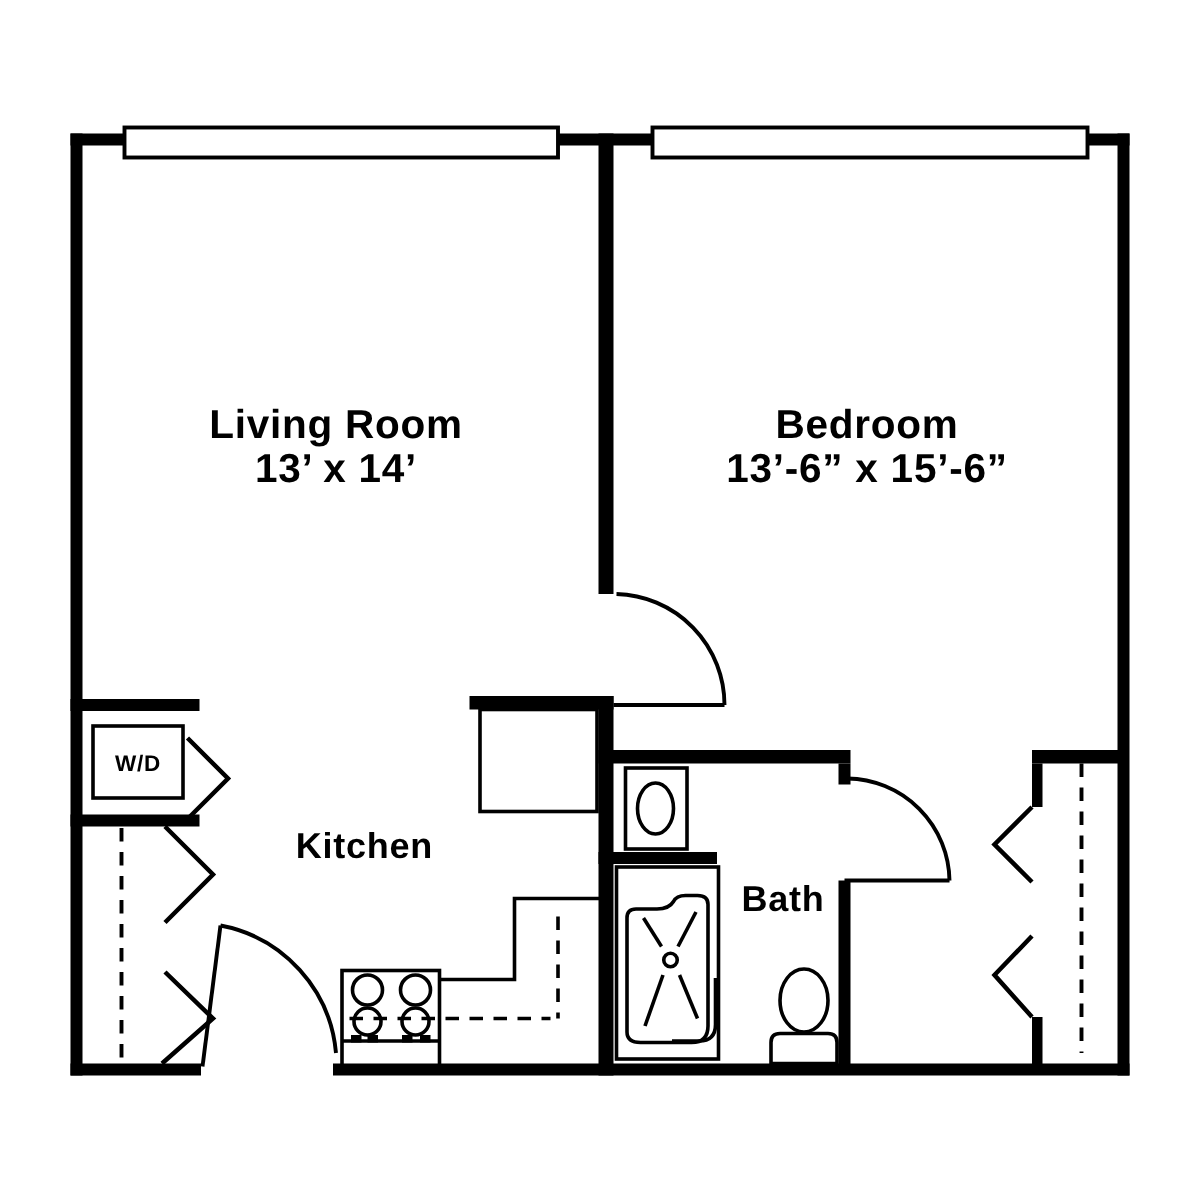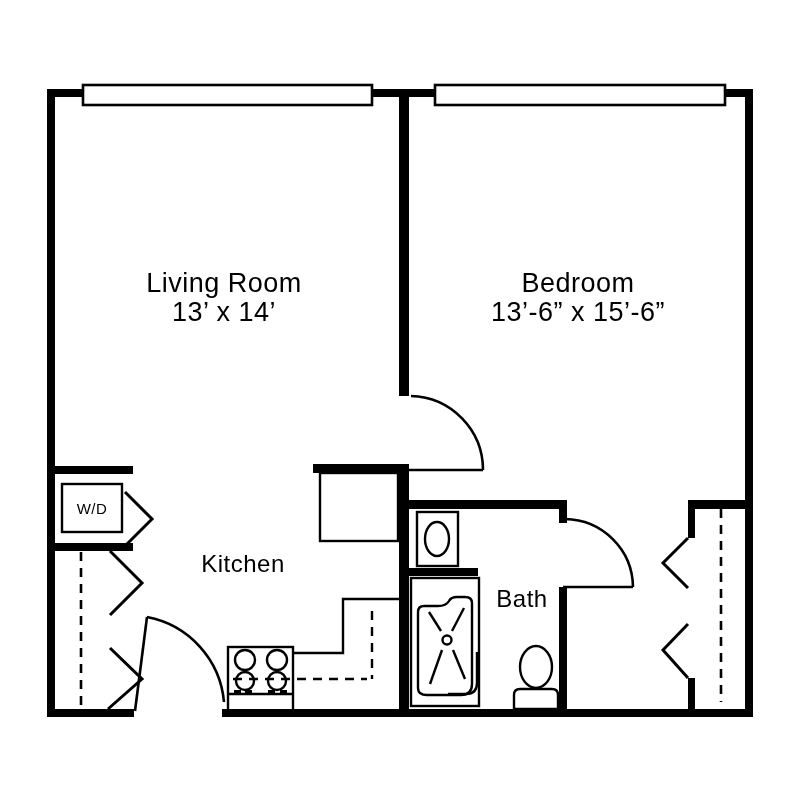--- a/index.html
+++ b/index.html
@@ -1,21 +1,21 @@
 <!DOCTYPE html>
 <html><head>
 <meta charset="utf-8">
 <style>
   html,body{margin:0;padding:0;}
   body{
     width:800px;height:800px;
     background:var(--bg,#ffffff);
     font-family:"Liberation Sans", sans-serif;
   }
-  .plan-wrap{position:relative;width:800px;height:672px;background:var(--bg,#ffffff);}
+  .plan-wrap{position:relative;width:800px;height:672px;background:var(--bg,#ffffff);font-weight:bold;}
   svg{display:block;}
   .wall{fill:var(--ink,#000000);stroke:none;}
   .thin{stroke:var(--ink,#000000);stroke-width:2.4;fill:none;}
   .thin-fill{stroke:var(--ink,#000000);stroke-width:2.4;fill:#ffffff;}
   .door{stroke:var(--ink,#000000);stroke-width:2.6;fill:none;}
   .chev{stroke:var(--ink,#000000);stroke-width:3;fill:none;stroke-linejoin:miter;}
   .rod{stroke:var(--ink,#000000);stroke-width:2.6;fill:none;stroke-dasharray:9 7;}
   .dashline{stroke:var(--ink,#000000);stroke-width:2.4;fill:none;stroke-dasharray:9 7;}
   .winframe{fill:#ffffff;stroke:var(--ink,#000000);stroke-width:2.6;}
   .lbl{fill:var(--ink,#000000);text-anchor:middle;}

